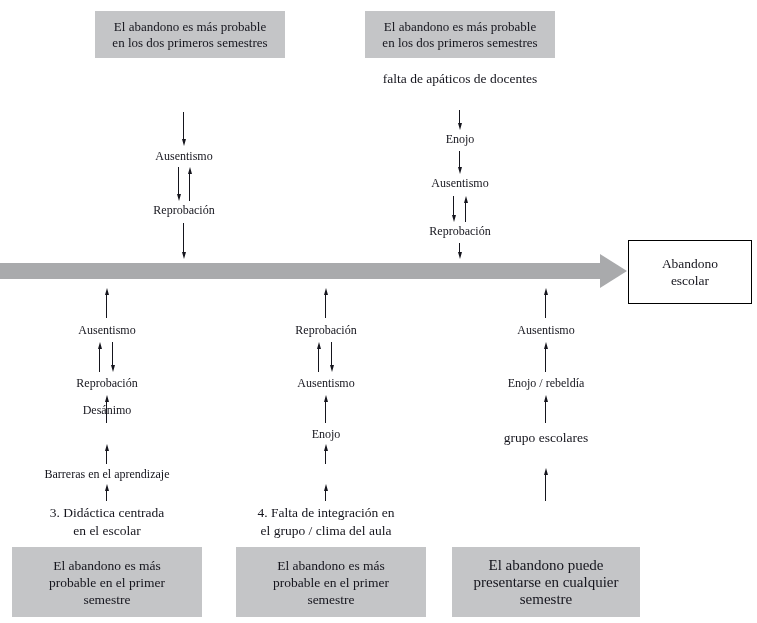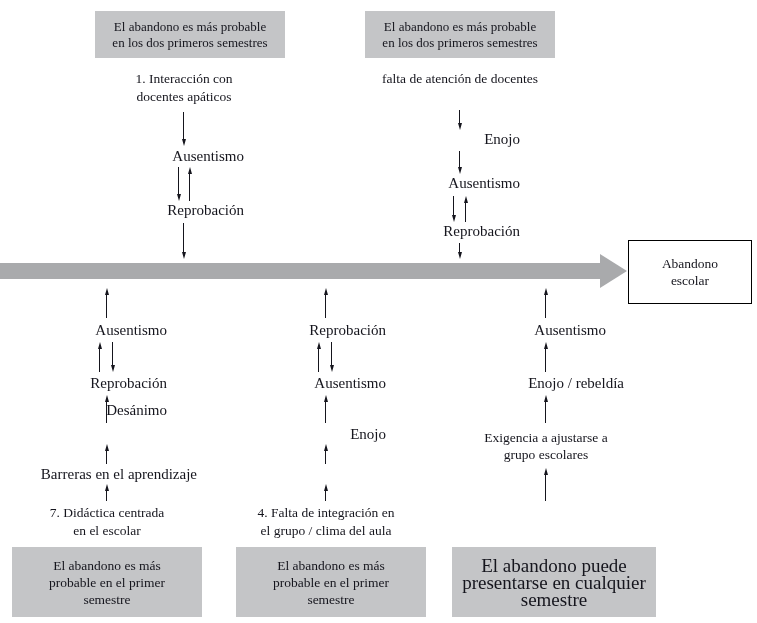--- a/index.html
+++ b/index.html
@@ -14,21 +14,21 @@
     position:relative;width:757px;height:623px;background:var(--bg);
     font-family:"Liberation Serif","DejaVu Serif",serif;color:var(--ink);
     overflow:hidden;
   }
   .gbox{
     position:absolute;background:var(--box-gray);
     display:flex;flex-direction:column;justify-content:center;align-items:center;
     text-align:left;font-size:13px;line-height:16px;
   }
   .lbl{position:absolute;text-align:center;font-size:13.5px;line-height:17.5px;}
-  .step{position:absolute;text-align:right;font-size:15px;line-height:16px;}
+  .step{position:absolute;text-align:center;font-size:12px;line-height:16px;}
   .arr{position:absolute;width:0;border-left:1.4px solid var(--ink);}
   .arr::after{
     content:'';position:absolute;left:-2.1px;width:0;height:0;
     border-left:2.8px solid transparent;border-right:2.8px solid transparent;
   }
   .arr.down::after{bottom:-7px;border-top:7.5px solid var(--ink);}
   .arr.up::after{top:-7px;border-bottom:7.5px solid var(--ink);}
   .bar{position:absolute;left:0;top:263px;width:600px;height:16px;background:var(--bar-gray);}
   .bar-head{
     position:absolute;left:600px;top:254px;width:0;height:0;
@@ -49,26 +49,22 @@
 
   <div class="gbox" style="left:95px;top:11px;width:190px;height:47px">
     <div>El abandono es más probable</div>
     <div>en los dos primeros semestres</div>
   </div>
   <div class="gbox" style="left:365px;top:11px;width:190px;height:47px">
     <div>El abandono es más probable</div>
     <div>en los dos primeros semestres</div>
   </div>
 
-  <div class="lbl" style="left:94px;top:70px;width:180px">
-    <div>1. Interacción con</div>
-    <div>docentes apáticos</div>
-  </div>
   <div class="lbl" style="left:355px;top:70px;width:210px">
-    <div>falta de atención de docentes</div>
+    <div>falta de apáticos de docentes</div>
   </div>
 
   <div class="arr down" style="left:183px;top:112px;height:27px"></div>
   <div class="step" style="left:124px;top:148px;width:120px">Ausentismo</div>
   <div class="arr down" style="left:178px;top:167px;height:27px"></div>
   <div class="arr up" style="left:189px;top:174px;height:27px"></div>
   <div class="step" style="left:124px;top:202px;width:120px">Reprobación</div>
   <div class="arr down" style="left:183px;top:223px;height:29px"></div>
 
   <div class="arr down" style="left:459px;top:110px;height:13px"></div>
@@ -92,21 +88,21 @@
   <div class="step" style="left:47px;top:322px;width:120px">Ausentismo</div>
   <div class="arr up" style="left:99px;top:349px;height:23px"></div>
   <div class="arr down" style="left:112px;top:342px;height:23px"></div>
   <div class="step" style="left:47px;top:375px;width:120px">Reprobación</div>
   <div class="arr up" style="left:106px;top:402px;height:21px"></div>
   <div class="step" style="left:47px;top:402px;width:120px">Desánimo</div>
   <div class="arr up" style="left:106px;top:451px;height:13px"></div>
   <div class="step" style="left:17px;top:466px;width:180px">Barreras en el aprendizaje</div>
   <div class="arr up" style="left:106px;top:491px;height:10px"></div>
   <div class="lbl" style="left:27px;top:504px;width:160px">
-    <div>7. Didáctica centrada</div>
+    <div>3. Didáctica centrada</div>
     <div>en el escolar</div>
   </div>
   <div class="gbox" style="left:12px;top:547px;width:190px;height:70px;font-size:13.5px;line-height:17px">
     <div>El abandono es más</div>
     <div>probable en el primer</div>
     <div>semestre</div>
   </div>
 
   <div class="arr up" style="left:325px;top:295px;height:23px"></div>
   <div class="step" style="left:266px;top:322px;width:120px">Reprobación</div>
@@ -123,28 +119,27 @@
   </div>
   <div class="gbox" style="left:236px;top:547px;width:190px;height:70px;font-size:13.5px;line-height:17px">
     <div>El abandono es más</div>
     <div>probable en el primer</div>
     <div>semestre</div>
   </div>
 
   <div class="arr up" style="left:545px;top:295px;height:23px"></div>
   <div class="step" style="left:486px;top:322px;width:120px">Ausentismo</div>
   <div class="arr up" style="left:545px;top:349px;height:23px"></div>
-  <div class="step" style="left:504px;top:375px;width:120px">Enojo / rebeldía</div>
+  <div class="step" style="left:486px;top:375px;width:120px">Enojo / rebeldía</div>
   <div class="arr up" style="left:545px;top:402px;height:21px"></div>
   <div class="lbl" style="left:456px;top:429px;width:180px;line-height:17px">
-    <div>Exigencia a ajustarse a</div>
     <div>grupo escolares</div>
   </div>
   <div class="arr up" style="left:545px;top:475px;height:26px"></div>
   <div class="lbl" style="left:456px;top:504px;width:180px">
   </div>
-  <div class="gbox" style="left:452px;top:547px;width:204px;height:70px;font-size:19px;line-height:17px">
+  <div class="gbox" style="left:452px;top:547px;width:188px;height:70px;font-size:15px;line-height:17px">
     <div>El abandono puede</div>
     <div>presentarse en cualquier</div>
     <div>semestre</div>
   </div>
 
 </div>
 
 </body></html>

